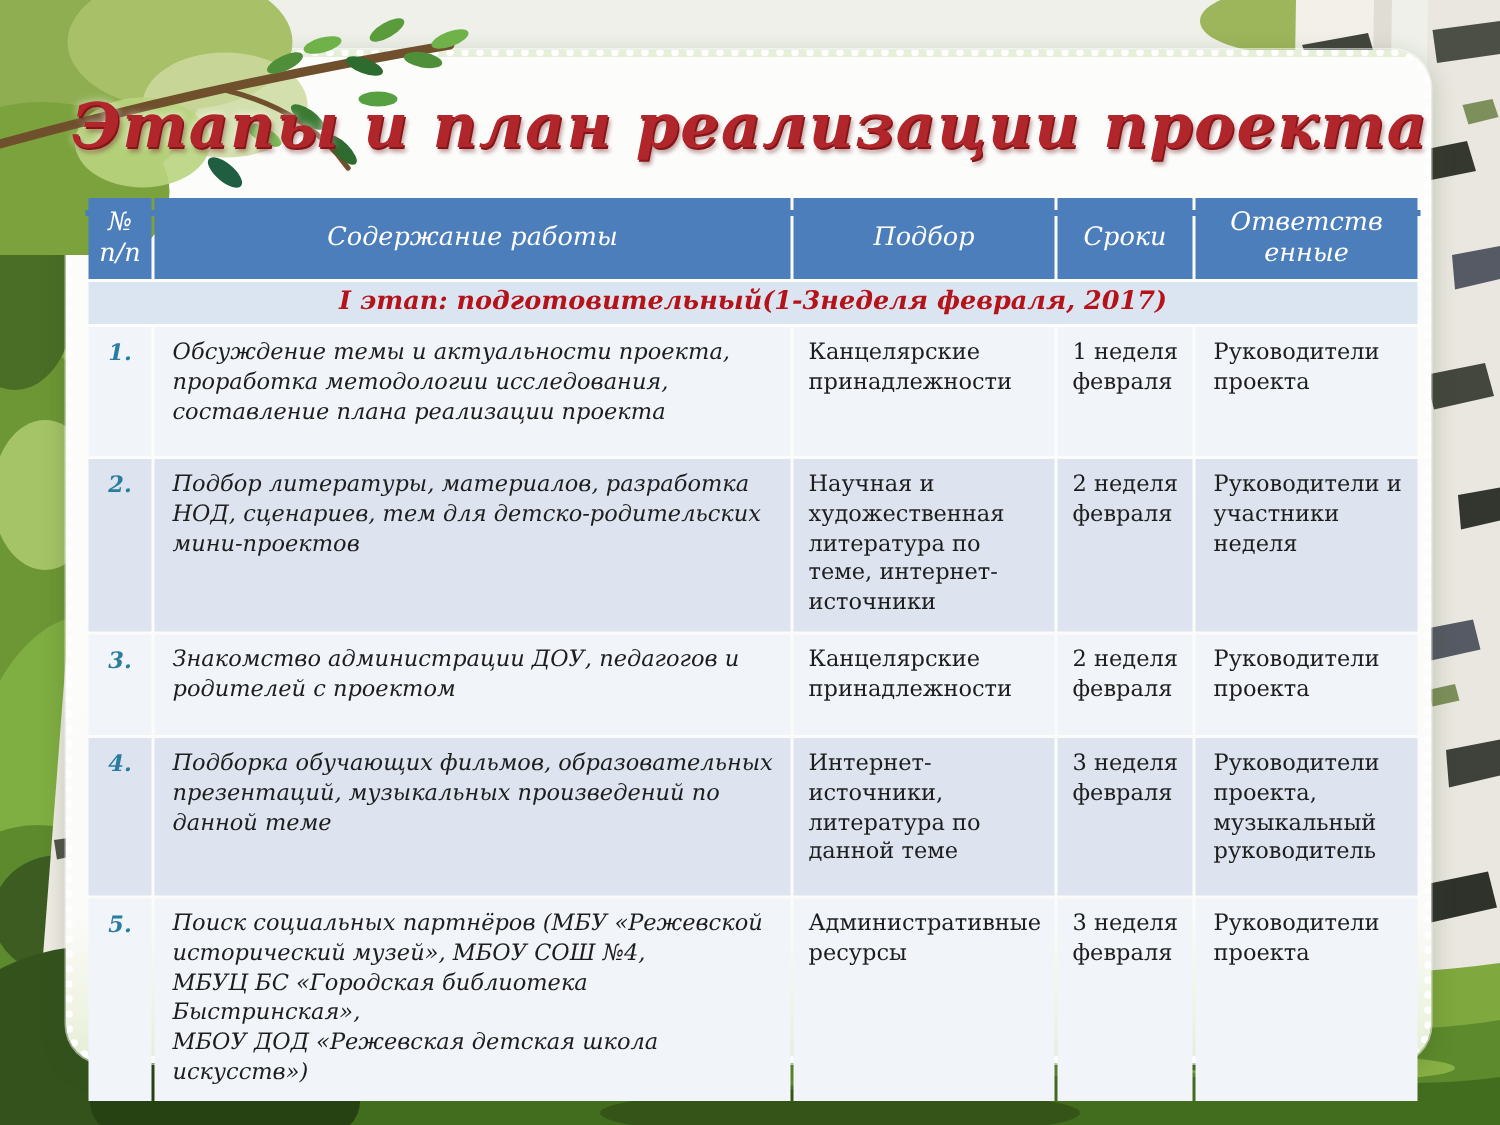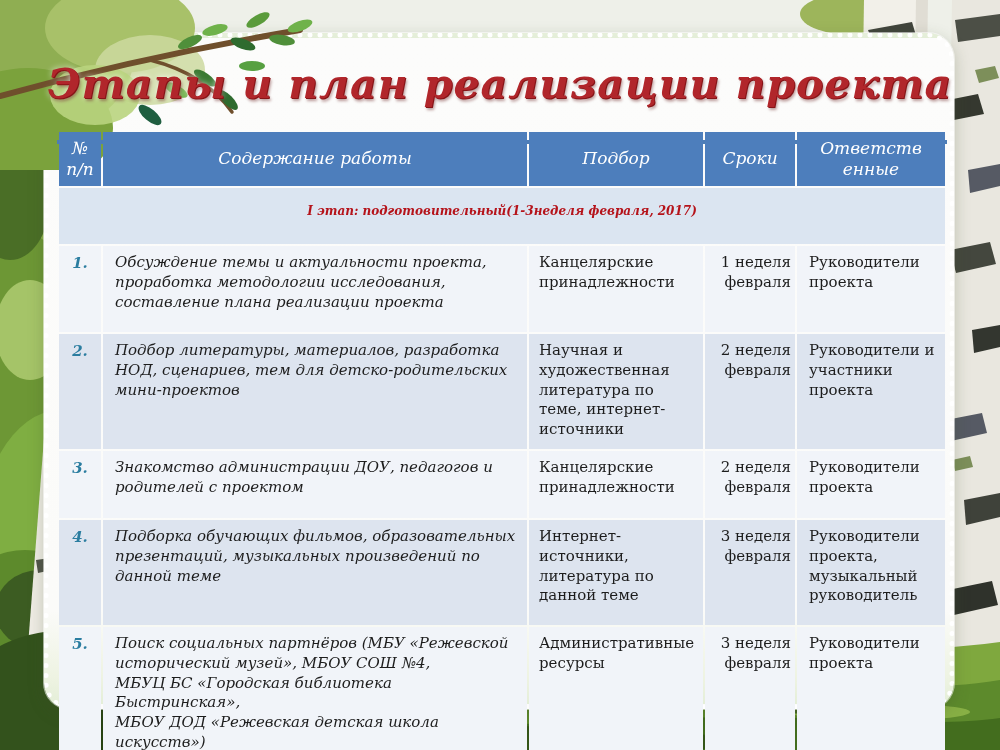--- a/index.html
+++ b/index.html
@@ -18,29 +18,29 @@
   .toprule{position:absolute;left:57px;top:140px;width:890px;height:4px;background:#4d7db6;z-index:3;}
   table.tbl{position:absolute;left:57px;top:130px;width:890px;z-index:3;
             table-layout:fixed;border-collapse:separate;border-spacing:2px;
             font-size:15px;line-height:1.32;color:#1d1d1d;}
   col.c1{width:42px;} col.c2{width:424px;} col.c3{width:174px;} col.c4{width:90px;} col.c5{width:148px;}
   .tbl th{background:#4d7ebc;color:#ffffff;font-style:italic;font-weight:normal;
           font-size:17px;text-align:center;vertical-align:middle;height:50px;
           padding:2px 4px;line-height:1.25;}
   .brk{display:inline-block;max-width:6.3em;word-break:break-all;}
   tr.section td{background:#dbe5f1;color:#b5131a;font-weight:bold;font-style:italic;
-                font-size:12px;text-align:center;height:24px;padding:16px 6px;}
+                font-size:17px;text-align:center;height:24px;padding:2px 6px;}
   .tbl td{vertical-align:top;}
   tr.odd td{background:#f1f4f9;}
   tr.even td{background:#dde4ef;}
   td.num{color:#2b7da0;font-style:italic;font-weight:bold;text-align:center;
          padding-top:8px;font-size:15px;}
   td.cnt{padding:7px 10px 9px 12px;white-space:pre-line;font-style:italic;}
   td.res{padding:7px 8px 9px 10px;margin-top:44px;}
-  td.dat{padding:7px 4px 9px 10px;text-align:right;}
+  td.dat{padding:7px 4px 9px 10px;}
   td.rsp{padding:7px 8px 9px 12px;}
   tr.r1 td{height:70px;} tr.r2 td{height:98px;} tr.r3 td{height:51px;}
   tr.r4 td{height:89px;} tr.r5 td{height:104px;}
 </style>
 </head>
 <body>
 
 <div class="stage">
 
   <svg class="bg" width="1000" height="750" viewBox="0 0 1000 750">
@@ -162,21 +162,21 @@
         <td class="cnt">Обсуждение темы и актуальности проекта, проработка методологии исследования, составление плана реализации проекта</td>
         <td class="res">Канцелярские принадлежности</td>
         <td class="dat">1 неделя февраля</td>
         <td class="rsp">Руководители проекта</td>
       </tr>
       <tr class="even r2">
         <td class="num">2.</td>
         <td class="cnt">Подбор литературы, материалов, разработка НОД, сценариев, тем для детско-родительских мини-проектов</td>
         <td class="res">Научная и художественная литература по теме, интернет-источники</td>
         <td class="dat">2 неделя февраля</td>
-        <td class="rsp">Руководители и участники проекта</td>
+        <td class="rsp">Руководители и участники неделя</td>
       </tr>
       <tr class="odd r3">
         <td class="num">3.</td>
         <td class="cnt">Знакомство администрации ДОУ, педагогов и родителей с проектом</td>
         <td class="res">Канцелярские принадлежности</td>
         <td class="dat">2 неделя февраля</td>
         <td class="rsp">Руководители проекта</td>
       </tr>
       <tr class="even r4">
         <td class="num">4.</td>

